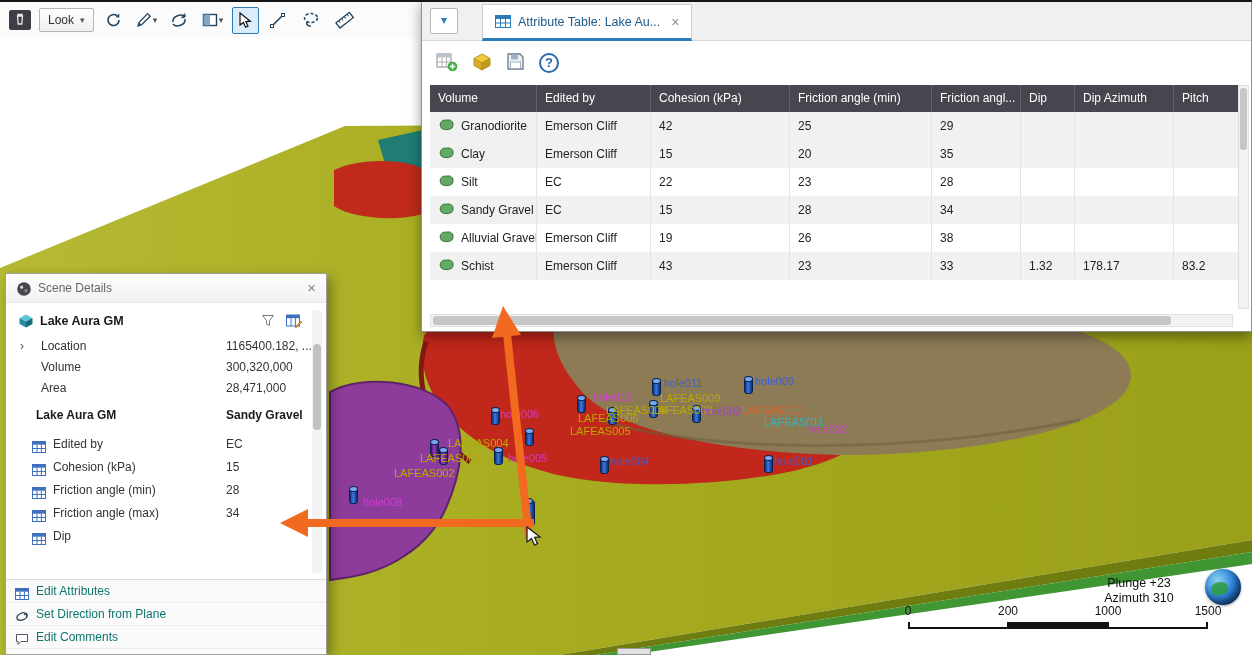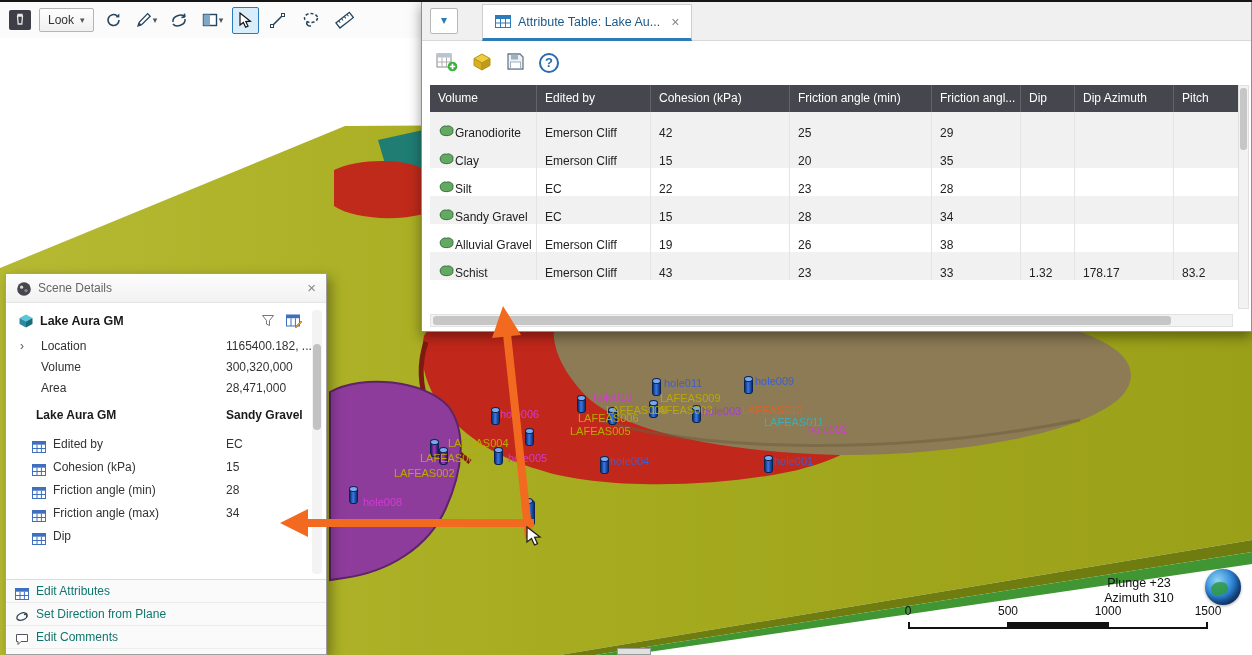--- a/index.html
+++ b/index.html
@@ -55,21 +55,21 @@
   .tab-close{color:#888;font-size:14px;margin-left:4px;cursor:default;}
   .attr-toolbar{height:44px;display:flex;align-items:center;gap:14px;padding:0 14px;background:#fff;}
   .help-icon{width:20px;height:20px;border:2px solid #2a6ab0;border-radius:50%;color:#2a6ab0;font-weight:bold;
      text-align:center;line-height:16px;font-size:13px;}
   .attr-table{position:absolute;left:8px;top:84px;}
   .atr-hrow,.atr-row{display:flex;}
   .ath-cell{height:27px;line-height:27px;padding:0 8px;color:#fff;background:#46464e;border-right:1px solid #62626a;
      font-size:12px;white-space:nowrap;overflow:hidden;}
   .atr-row{background:#fff;}
   .atr-row.stripe{background:#f1f1f1;}
-  .atr-cell{height:28px;display:flex;align-items:flex-end;padding:0 8px;border-right:1px solid #e4e4e4;
+  .atr-cell{height:28px;display:flex;align-items:center;gap:6px;padding:0 8px;border-right:1px solid #e4e4e4;
      font-size:12px;color:#222;white-space:nowrap;overflow:hidden;}
   .w0{width:107px}.w1{width:114px}.w2{width:139px}.w3{width:142px}.w4{width:89px}.w5{width:54px}.w6{width:99px}.w7{width:66px}
   .attr-vscroll{position:absolute;right:2px;top:84px;width:11px;height:224px;background:#f2f2f2;border:1px solid #e0e0e0;}
   .attr-vscroll .thumb{position:absolute;left:1px;top:2px;width:7px;height:62px;background:#c6c6c6;border-radius:3px;}
   .attr-hscroll{position:absolute;left:8px;top:313px;width:803px;height:13px;background:#f2f2f2;border:1px solid #e2e2e2;}
   .attr-hscroll .thumb{position:absolute;left:2px;top:1px;width:738px;height:9px;background:#c6c6c6;border-radius:3px;}
 
   
   .scene-panel{position:absolute;left:5px;top:273px;width:322px;height:382px;background:#fff;border:1px solid #9f9f9f;
      box-shadow:4px 5px 12px rgba(0,0,0,.35);z-index:30;font-size:12px;color:#333;}
@@ -163,21 +163,21 @@
       <span class="dh-label" style="left: 755px; top: 375px; color: rgb(59, 95, 214);">hole009</span>
       <span class="dh-label" style="left: 742px; top: 404px; color: rgb(224, 98, 42);">LAFEAS010</span>
       <span class="dh-label" style="left: 764px; top: 416px; color: rgb(53, 176, 191);">LAFEAS011</span>
       <span class="dh-label" style="left: 808px; top: 423px; color: rgb(210, 59, 210);">hole002</span>
       <span class="dh-label" style="left: 610px; top: 455px; color: rgb(59, 95, 214);">hole004</span>
       <span class="dh-label" style="left: 774px; top: 455px; color: rgb(59, 95, 214);">hole001</span>
     </div>
 
   <div class="scalebar">
     <span class="sb-tick t0">0</span>
-    <span class="sb-tick t1">500</span>
+    <span class="sb-tick t1">200</span>
     <span class="sb-tick t2">1000</span>
     <span class="sb-tick t3">1500</span>
     <div class="sb-bar">
       <div class="sb-base"></div>
         <div class="sb-fill"></div>
       <div class="sb-vt v0"></div>
         <div class="sb-vt v1"></div>
         <div class="sb-vt v2"></div>
         <div class="sb-vt v3"></div>
     </div>

